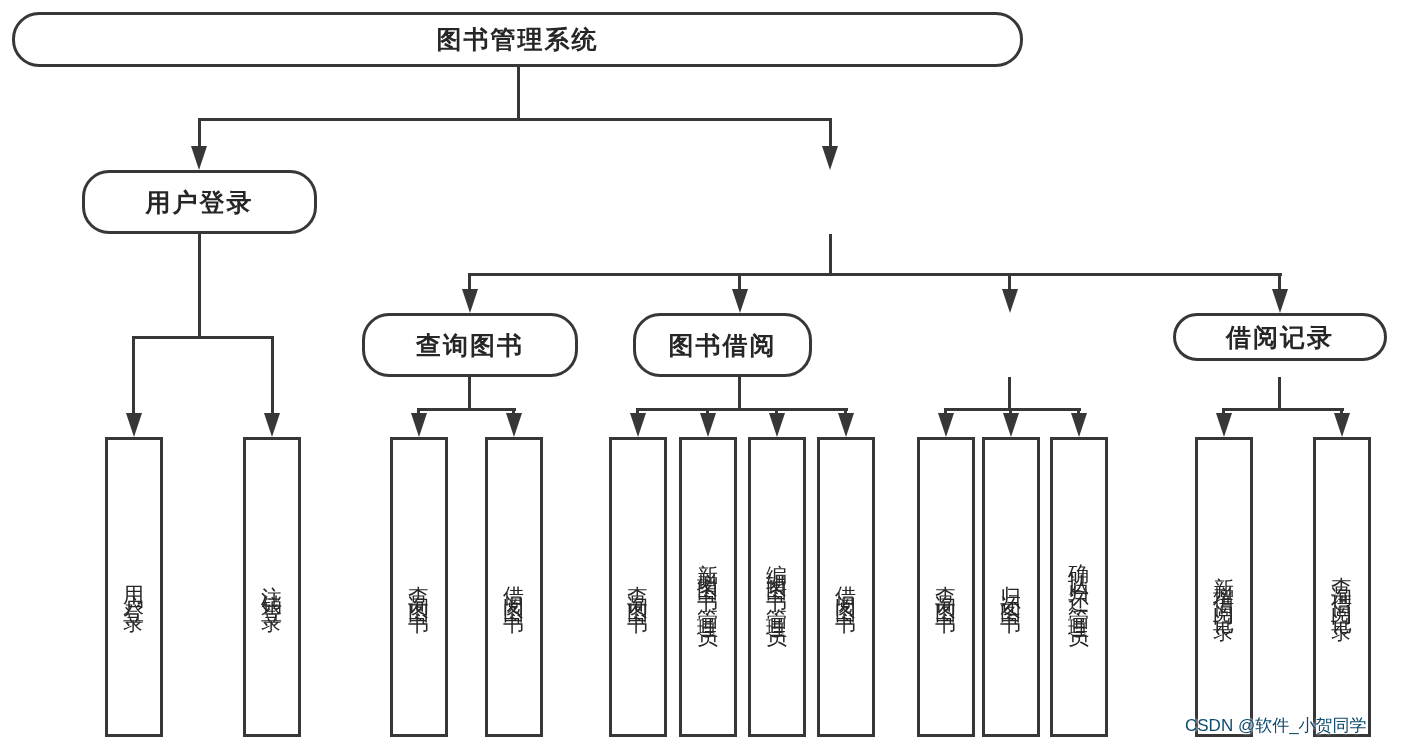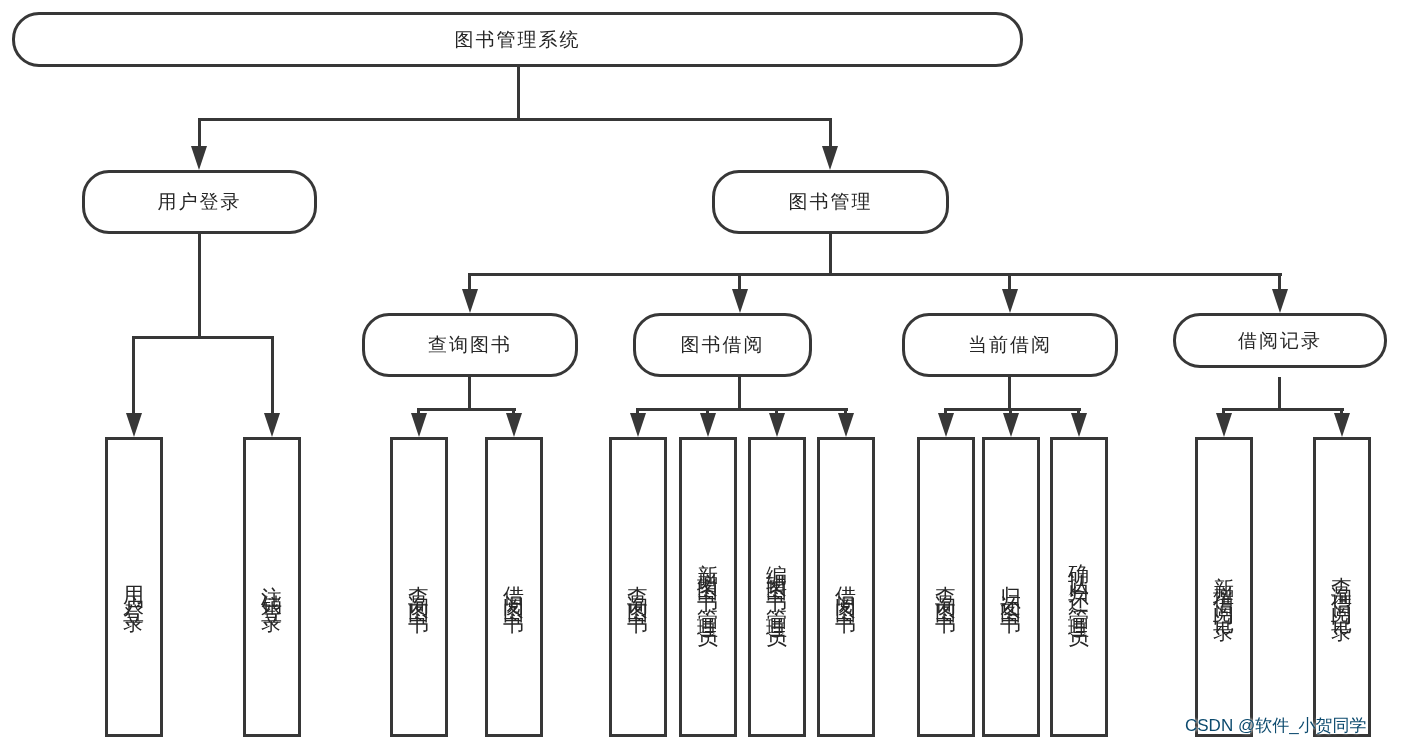--- a/index.html
+++ b/index.html
@@ -4,21 +4,21 @@
 <style>
   html,body{margin:0;padding:0;background:#fff;}
   #canvas{
     position:relative;width:1405px;height:747px;background:#ffffff;overflow:hidden;
     font-family:"Liberation Sans",sans-serif;color:#262626;
   }
   .box{
     position:absolute;box-sizing:border-box;background:#fff;
     border:3px solid #373737;display:flex;align-items:center;justify-content:center;
   }
-  .hbox{font-size:19px;letter-spacing:2px;font-weight:400;border-radius:27px;}
+  .hbox{font-size:25px;letter-spacing:2px;font-weight:700;border-radius:27px;}
   .leaf{z-index:1;}
   .leaf .vtext{
     writing-mode:vertical-rl;text-orientation:mixed;
     font-size:21px;letter-spacing:9px;line-height:1;
   }
   .vl{position:absolute;width:3px;background:#373737;}
   .hl{position:absolute;height:3px;background:#373737;}
   .ar{
     position:absolute;width:0;height:0;
     border-left:8px solid transparent;border-right:8px solid transparent;
@@ -35,37 +35,31 @@
 <div id="canvas">
 
   <div class="box hbox" style="left:12px;top:12px;width:1011px;height:55px">
     <span>图书管理系统</span>
   </div>
 
   <div class="box hbox" style="left:82px;top:170px;width:235px;height:64px">
     <span>用户登录</span>
   </div>
 
-  <div class="box hbox" style="left:712px;top:170px;width:237px;height:64px">
-    <span>图书管理</span>
-  </div>
 
   <div class="box hbox" style="left:362px;top:313px;width:216px;height:64px">
     <span>查询图书</span>
   </div>
 
   <div class="box hbox" style="left:633px;top:313px;width:179px;height:64px">
     <span>图书借阅</span>
   </div>
 
-  <div class="box hbox" style="left:902px;top:313px;width:216px;height:64px">
-    <span>当前借阅</span>
-  </div>
 
-  <div class="box hbox" style="left:1173px;top:313px;width:214px;height:55px">
+  <div class="box hbox" style="left:1173px;top:313px;width:214px;height:48px">
     <span>借阅记录</span>
   </div>
 
   <div class="box leaf" style="left:105px;top:437px;width:58px;height:300px">
     <span class="vtext">用户登录</span>
   </div>
   <div class="box leaf" style="left:243px;top:437px;width:58px;height:300px">
     <span class="vtext">注销登录</span>
   </div>
 

